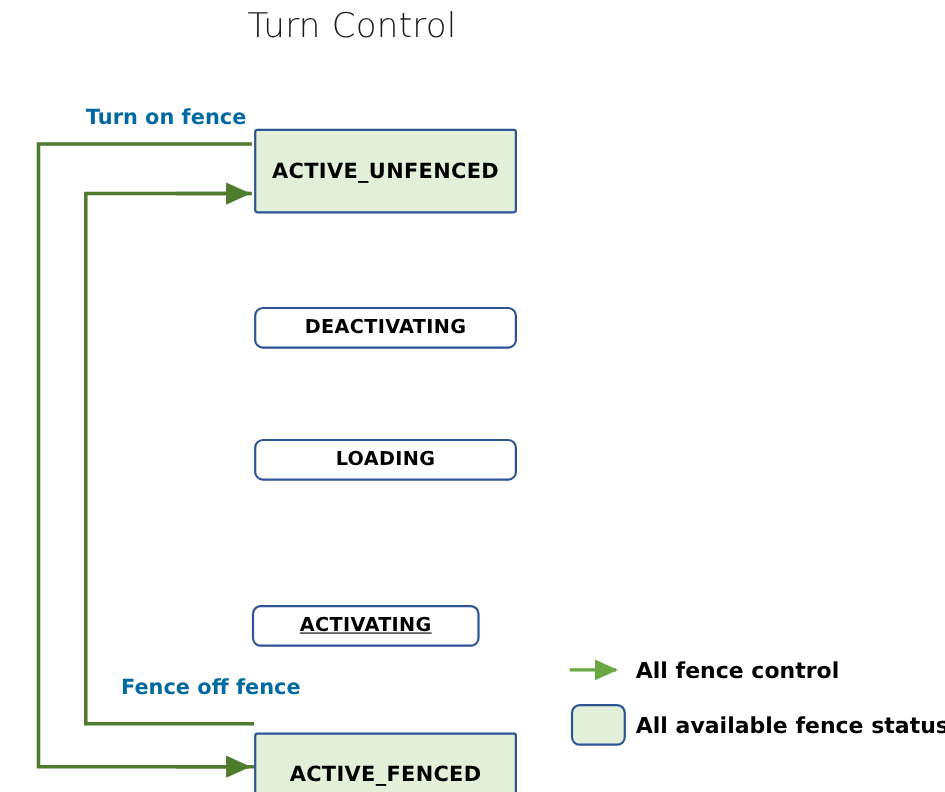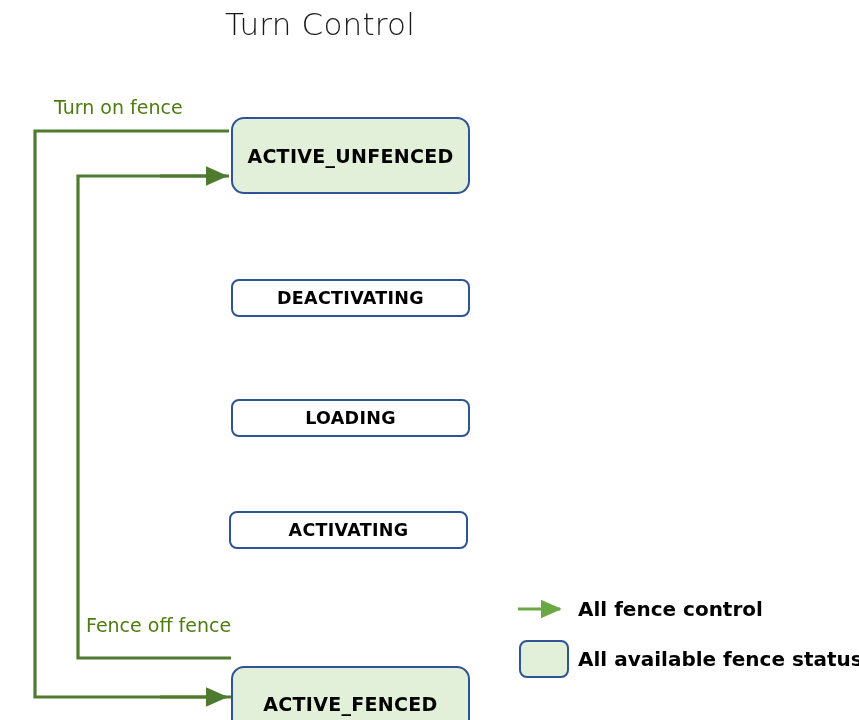--- a/index.html
+++ b/index.html
@@ -42,45 +42,46 @@
     border: 2px solid #2e5496;
     display: flex;
     align-items: center;
     justify-content: center;
     font-weight: bold;
     color: #000000;
     font-family: "DejaVu Sans", sans-serif;
   }
   .state-box.green {
     background: #e2efd9;
-    border-radius: 13px;
+    border-radius: 3px;
     font-size: 19px;
     letter-spacing: 0.3px;
   }
   .state-box.white {
     background: #ffffff;
     border-radius: 8px;
     font-size: 17.5px;
     letter-spacing: 0.3px;
   }
 
   #box-active-unfenced { left: 231px; top: 117px;  width: 239px; height: 77px; }
   #box-deactivating    { left: 231px; top: 279px;  width: 239px; height: 38px; }
   #box-loading         { left: 231px; top: 399px;  width: 239px; height: 38px; }
-  #box-activating      { left: 229px; top: 511px;  width: 239px; height: 38px; }
+  #box-activating      { left: 229px; top: 550px;  width: 207px; height: 38px; text-decoration: underline; }
   #box-active-fenced   { left: 231px; top: 666px;  width: 239px; height: 75px; }
 
   
   .edge-label {
     position: absolute;
-    color: #4d7c0f;
+    color: #0369a1;
     font-size: 19px;
-    font-weight: 400;
+    font-weight: 700;
     font-family: "DejaVu Sans", sans-serif;
     white-space: nowrap;
+    margin-left: 24px;
   }
   #label-turn-on  { left: 54px; top: 96px; }
   #label-turn-off { left: 86px; top: 614px; }
 
   
   #edges-layer {
     position: absolute;
     left: 0; top: 0;
     width: 859px;
     height: 720px;

